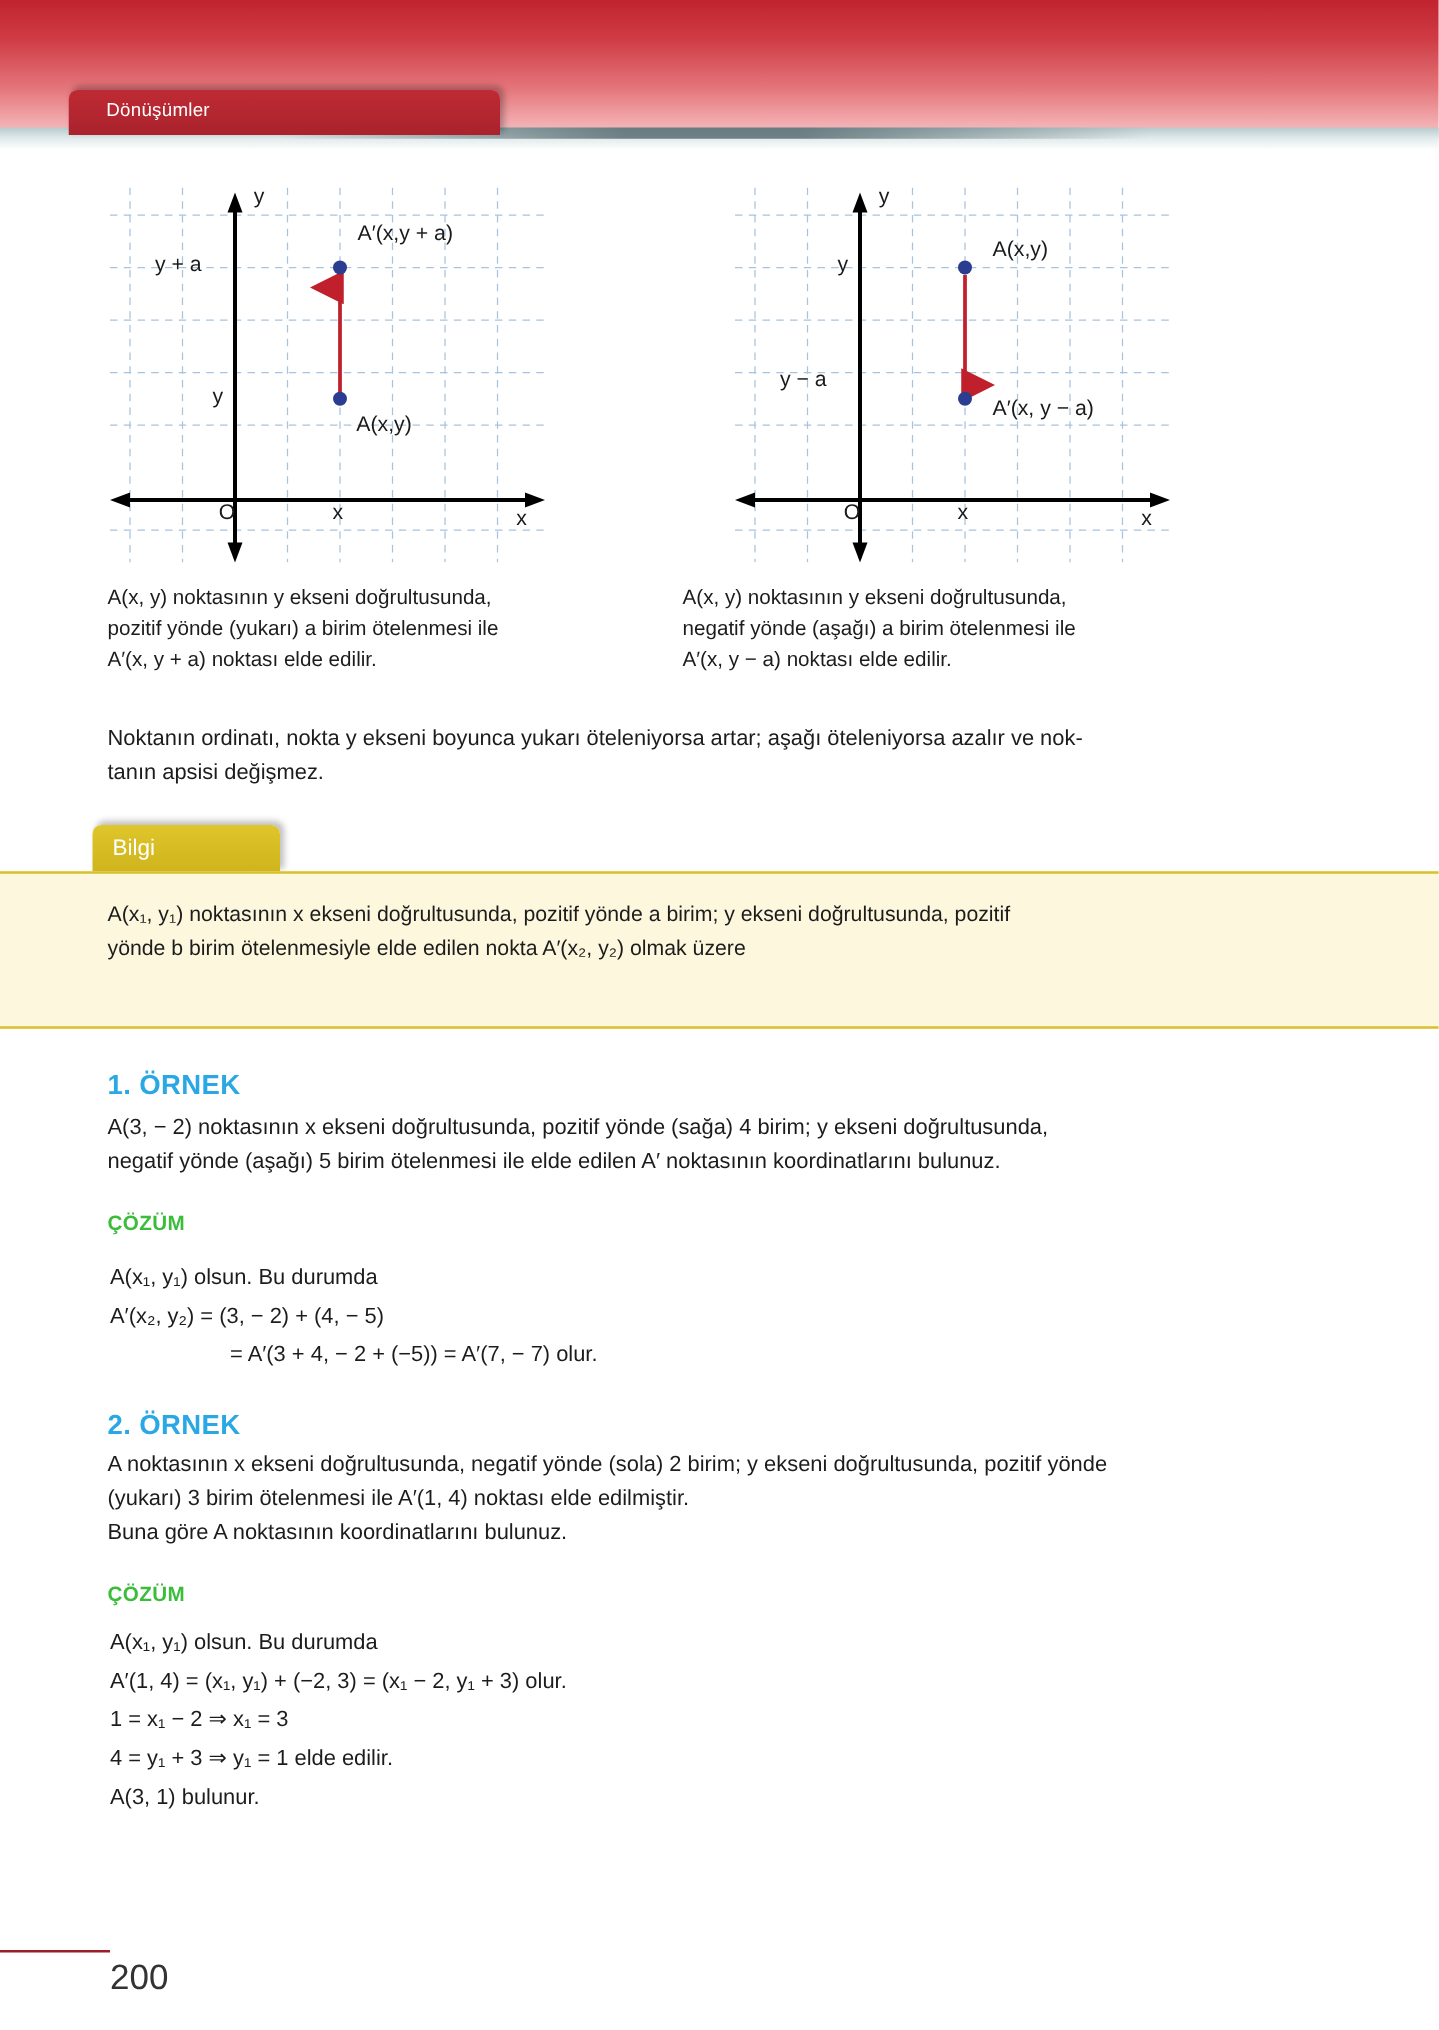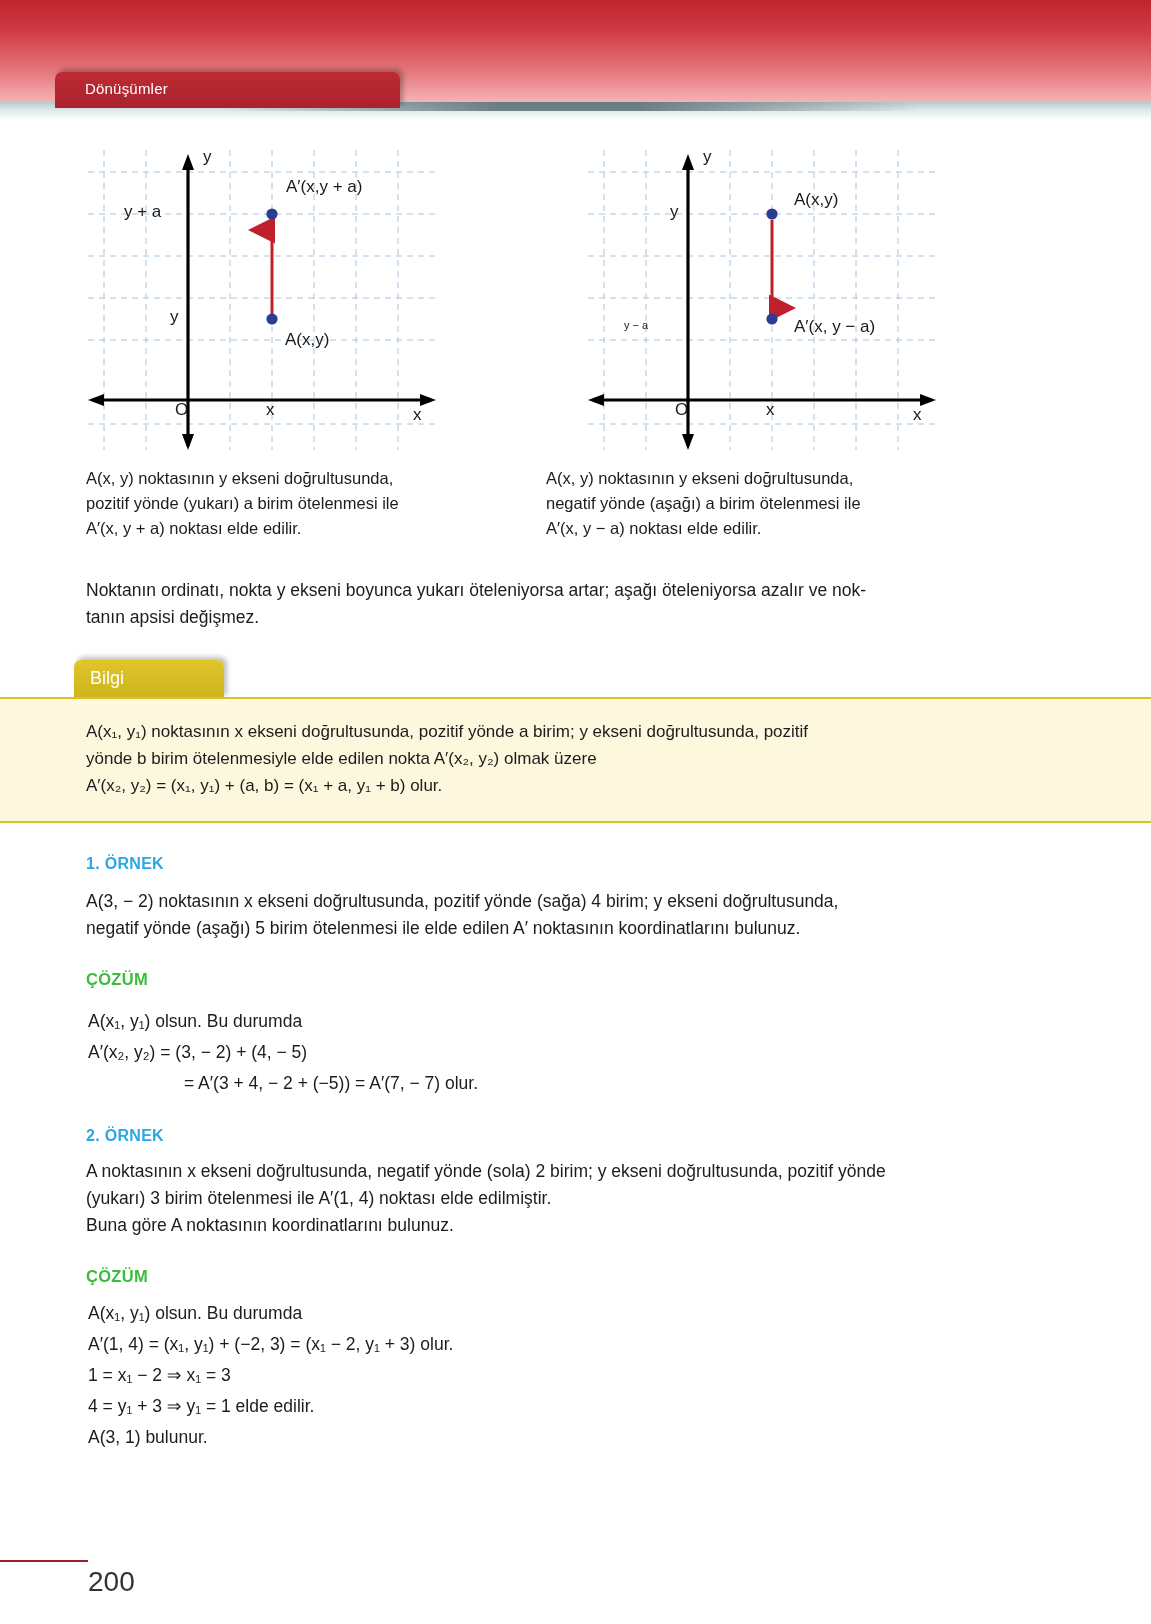--- a/index.html
+++ b/index.html
@@ -69,21 +69,21 @@
     border-top:2.5px solid #d9c12b;
     border-bottom:2.5px solid #d9c12b;
   }
   .bilgi-text{
     position:absolute;left:86px;top:718px;width:900px;
     font-size:17px;line-height:27px;color:#1c1c1c;
   }
 
   
   .ornek-head{
-    position:absolute;font-size:16px;font-weight:bold;color:#2aa8e4;
+    position:absolute;font-size:22px;font-weight:bold;color:#2aa8e4;
     letter-spacing:.3px;
   }
   .cozum-head{
     position:absolute;font-size:16.5px;font-weight:bold;color:#3bbd3b;
     letter-spacing:.3px;
   }
 
   
   .page-rule{
     position:absolute;left:0;top:1560px;width:88px;height:2px;background:#9c1f28;
@@ -184,21 +184,21 @@
     <path d="M0,250 L16,256 L16,244 Z" fill="#000000"></path>
     <line x1="184" y1="70" x2="184" y2="158" stroke="#c0202c" stroke-width="3" marker-end="url(#arrDnR)"></line>
     <circle cx="184" cy="64" r="5.6" fill="#2a3d91"></circle>
     <circle cx="184" cy="169" r="5.6" fill="#2a3d91"></circle>
   </svg>
   <div style="position:absolute;left:115px;top:-3px;font-size:17px;">y</div>
   <div style="position:absolute;left:325px;top:255px;font-size:17px;">x</div>
   <div style="position:absolute;left:87px;top:250px;font-size:17px;">O</div>
   <div style="position:absolute;left:178px;top:250px;font-size:17px;">x</div>
   <div style="position:absolute;left:82px;top:52px;font-size:17px;">y</div>
-  <div style="position:absolute;left:36px;top:169px;font-size:11px;">y − a</div>
+  <div style="position:absolute;left:36px;top:144px;font-size:17px;">y − a</div>
   <div style="position:absolute;left:206px;top:40px;font-size:17px;">A(x,y)</div>
   <div style="position:absolute;left:206px;top:167px;font-size:17px;">A′(x, y − a)</div>
 </div>
 
 <div class="fig-caption" style="left:86px;top:466px;width:460px;">
   <div>A(x, y) noktasının y ekseni doğrultusunda,</div>
   <div>pozitif yönde (yukarı) a birim ötelenmesi ile</div>
   <div>A′(x, y + a) noktası elde edilir.</div>
 </div>
 <div class="fig-caption" style="left:546px;top:466px;width:470px;">
@@ -212,21 +212,20 @@
   <div>tanın apsisi değişmez.</div>
 </div>
 
 <div class="bilgi-tab">
   <span>Bilgi</span>
 </div>
 <div class="bilgi-body"></div>
 <div class="bilgi-text">
   <div>A(x₁, y₁) noktasının x ekseni doğrultusunda, pozitif yönde a birim; y ekseni doğrultusunda, pozitif</div>
   <div>yönde b birim ötelenmesiyle elde edilen nokta A′(x₂, y₂) olmak üzere</div>
-  <div>A′(x₂, y₂) = (x₁, y₁) + (a, b) = (x₁ + a, y₁ + b) olur.</div>
 </div>
 
 <div class="ornek-head" style="left:86px;top:855px;">1. ÖRNEK</div>
 <div class="body-text" style="left:86px;top:888px;width:970px;">
   <div>A(3, − 2) noktasının x ekseni doğrultusunda, pozitif yönde (sağa) 4 birim; y ekseni doğrultusunda,</div>
   <div>negatif yönde (aşağı) 5 birim ötelenmesi ile elde edilen A′ noktasının koordinatlarını bulunuz.</div>
 </div>
 <div class="cozum-head" style="left:86px;top:970px;">ÇÖZÜM</div>
 <div class="body-text" style="left:88px;top:1006px;width:700px;line-height:31px;">
   <div>A(x₁, y₁) olsun. Bu durumda</div>

